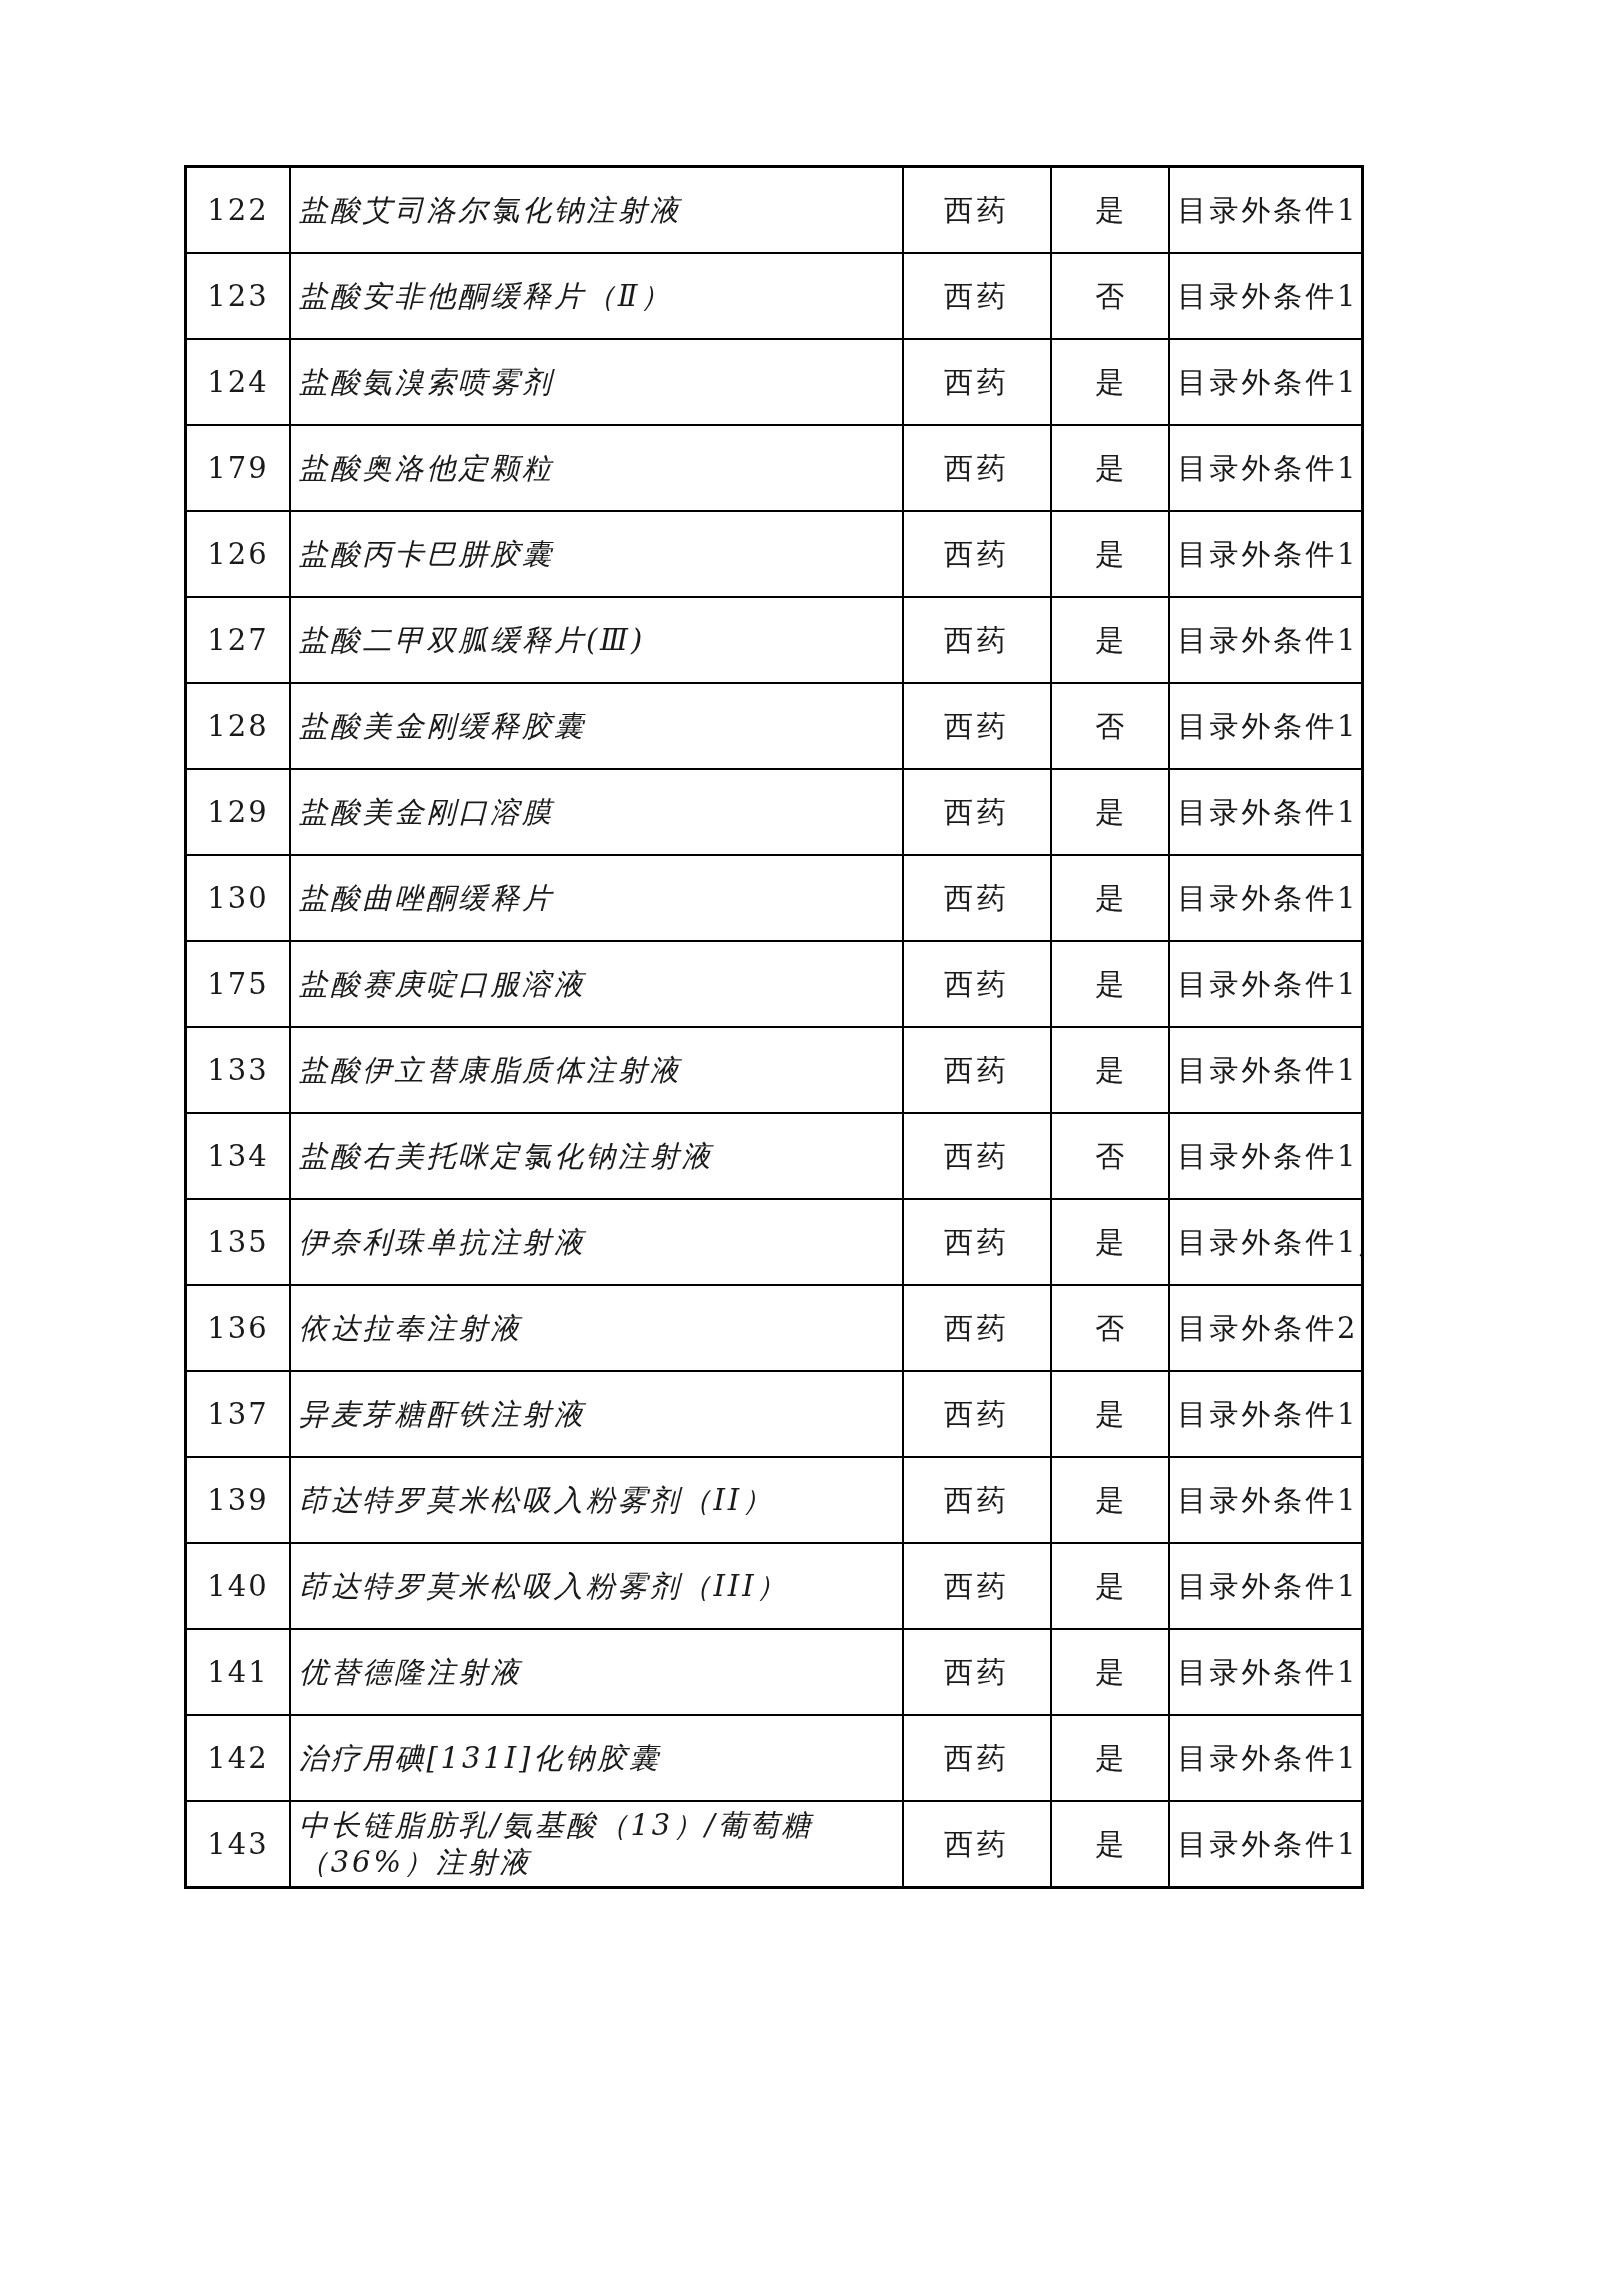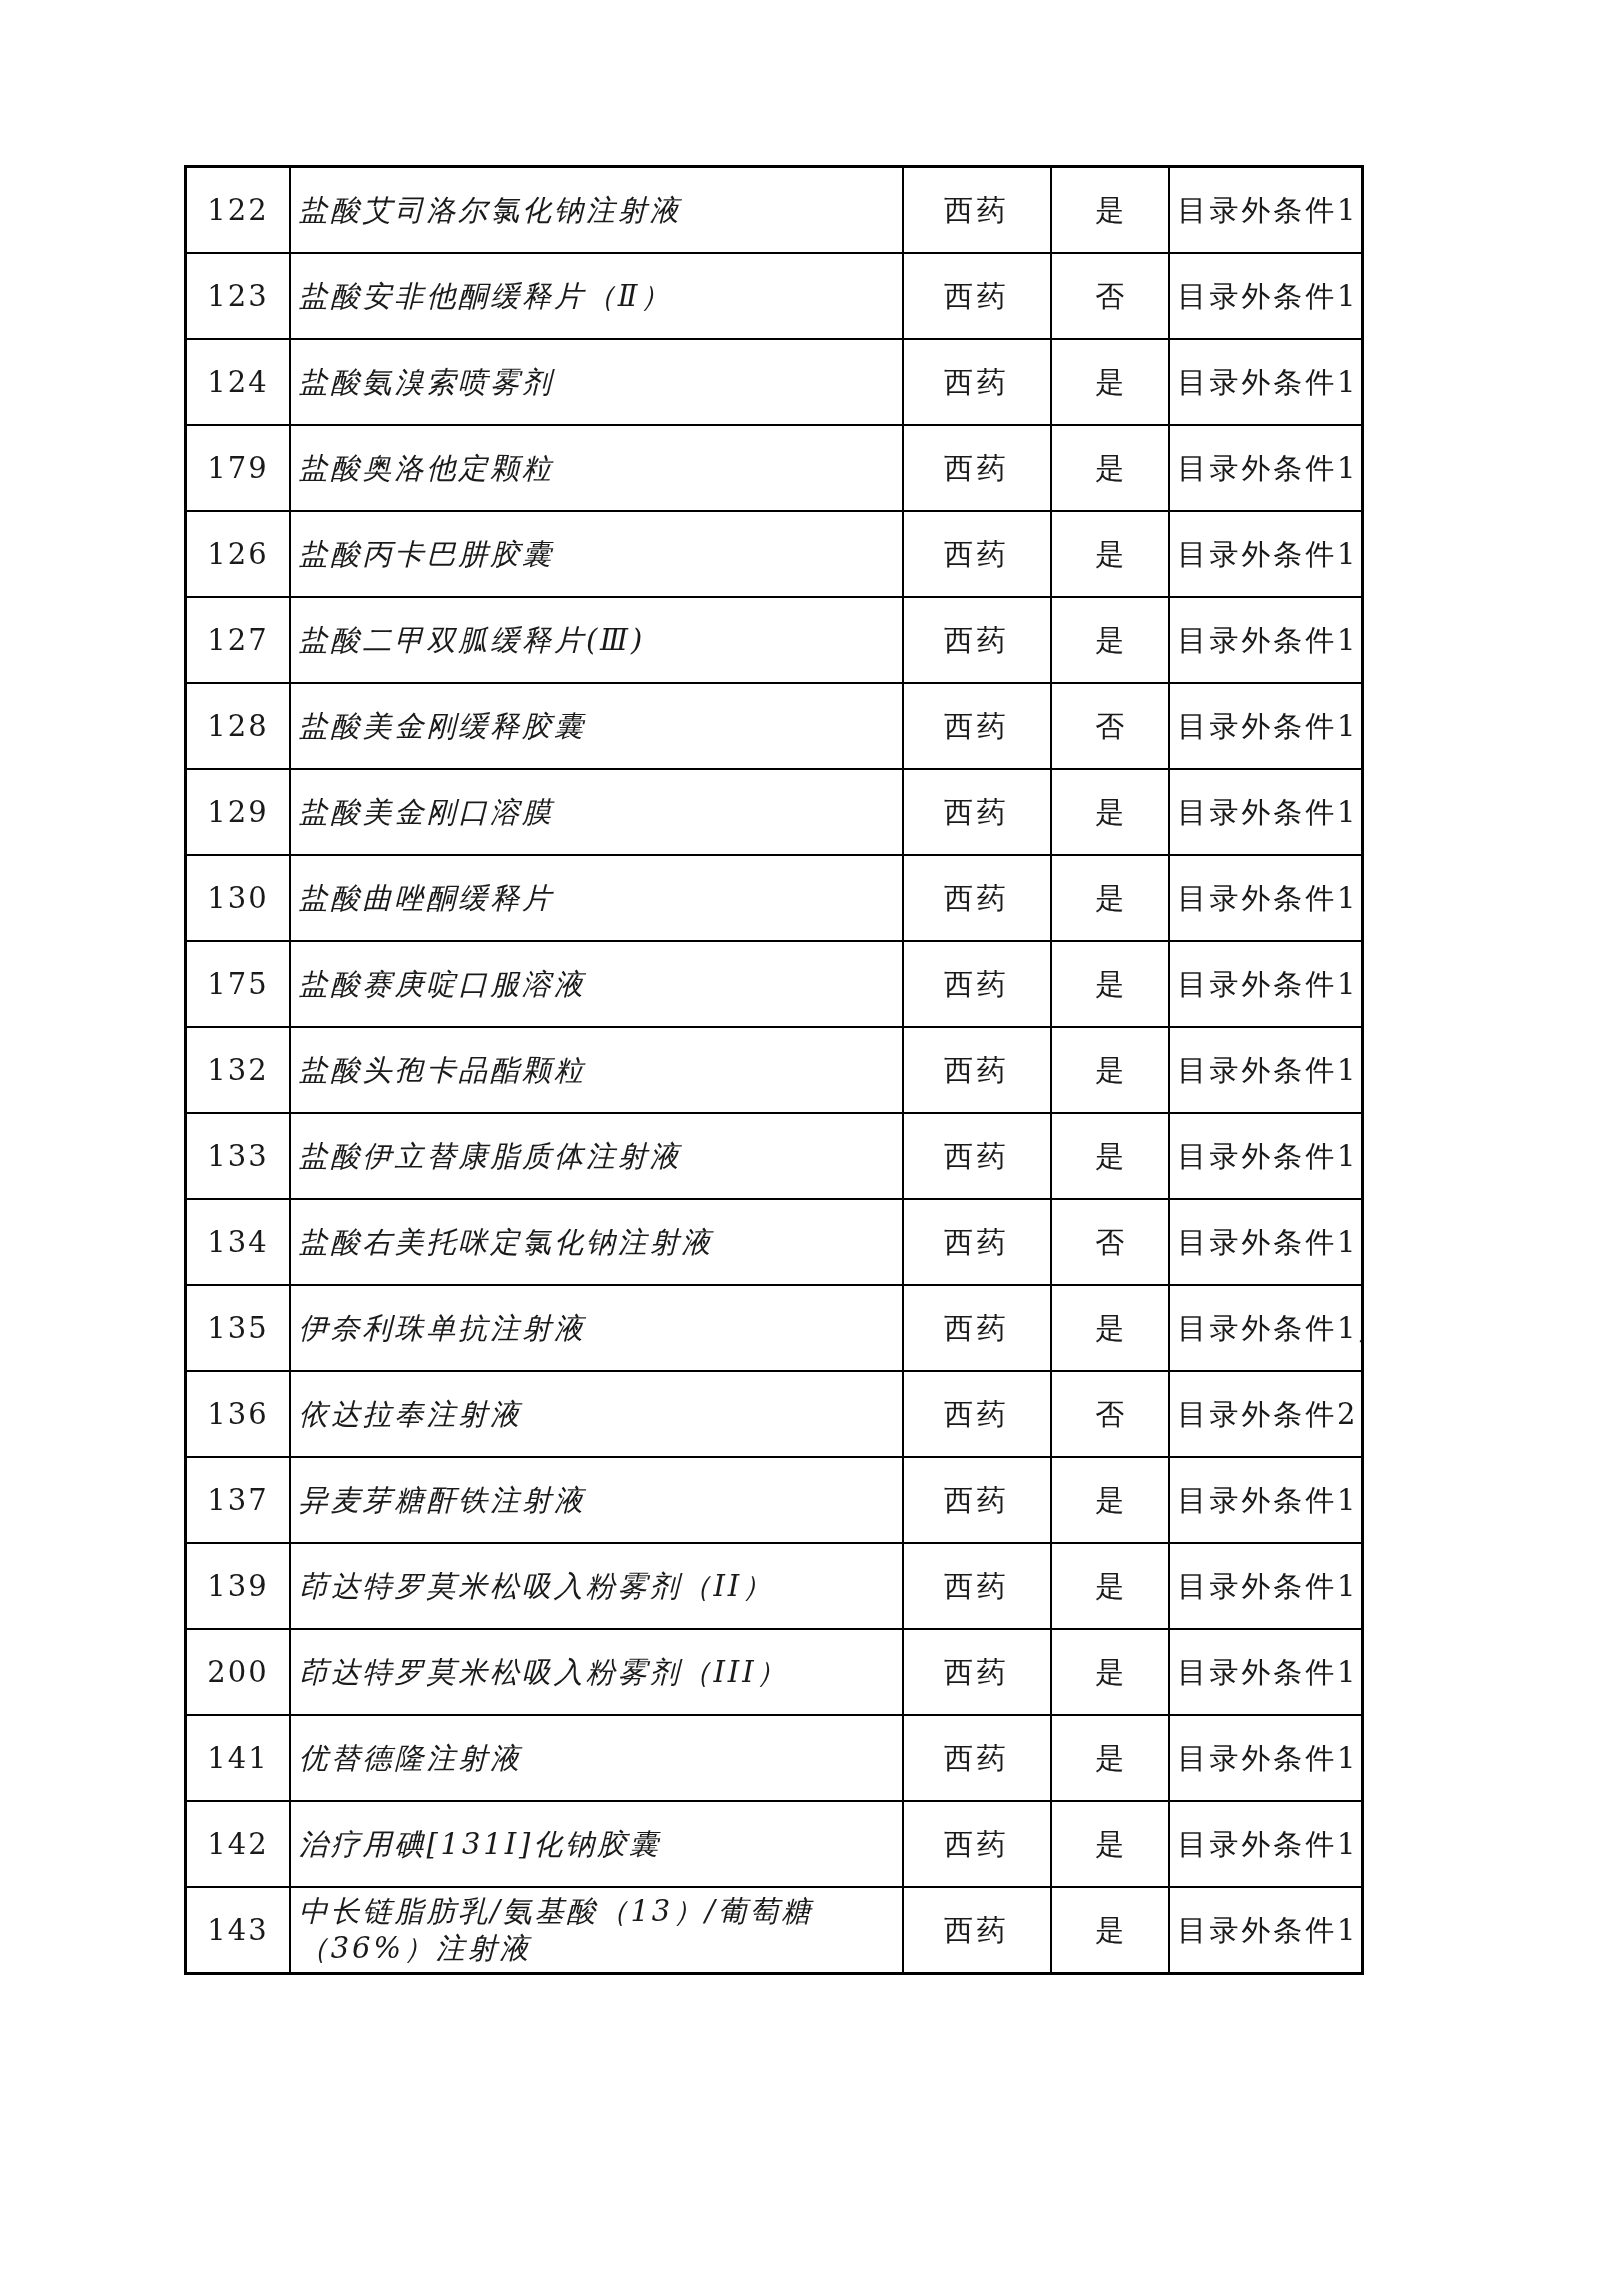--- a/index.html
+++ b/index.html
@@ -122,27 +122,20 @@
   </tr>
 
   <tr>
     <td class="col-no">175</td>
     <td class="col-name">盐酸赛庚啶口服溶液</td>
     <td class="col-type">西药</td>
     <td class="col-flag">是</td>
     <td class="col-cond">目录外条件1</td>
   </tr>
 
-  <tr>
-    <td class="col-no">132</td>
-    <td class="col-name">盐酸头孢卡品酯颗粒</td>
-    <td class="col-type">西药</td>
-    <td class="col-flag">是</td>
-    <td class="col-cond">目录外条件1</td>
-  </tr>
 
   <tr>
     <td class="col-no">133</td>
     <td class="col-name">盐酸伊立替康脂质体注射液</td>
     <td class="col-type">西药</td>
     <td class="col-flag">是</td>
     <td class="col-cond">目录外条件1</td>
   </tr>
 
   <tr>
@@ -180,21 +173,21 @@
 
   <tr>
     <td class="col-no">139</td>
     <td class="col-name">茚达特罗莫米松吸入粉雾剂（II）</td>
     <td class="col-type">西药</td>
     <td class="col-flag">是</td>
     <td class="col-cond">目录外条件1</td>
   </tr>
 
   <tr>
-    <td class="col-no">200</td>
+    <td class="col-no">140</td>
     <td class="col-name">茚达特罗莫米松吸入粉雾剂（III）</td>
     <td class="col-type">西药</td>
     <td class="col-flag">是</td>
     <td class="col-cond">目录外条件1</td>
   </tr>
 
   <tr>
     <td class="col-no">141</td>
     <td class="col-name">优替德隆注射液</td>
     <td class="col-type">西药</td>

